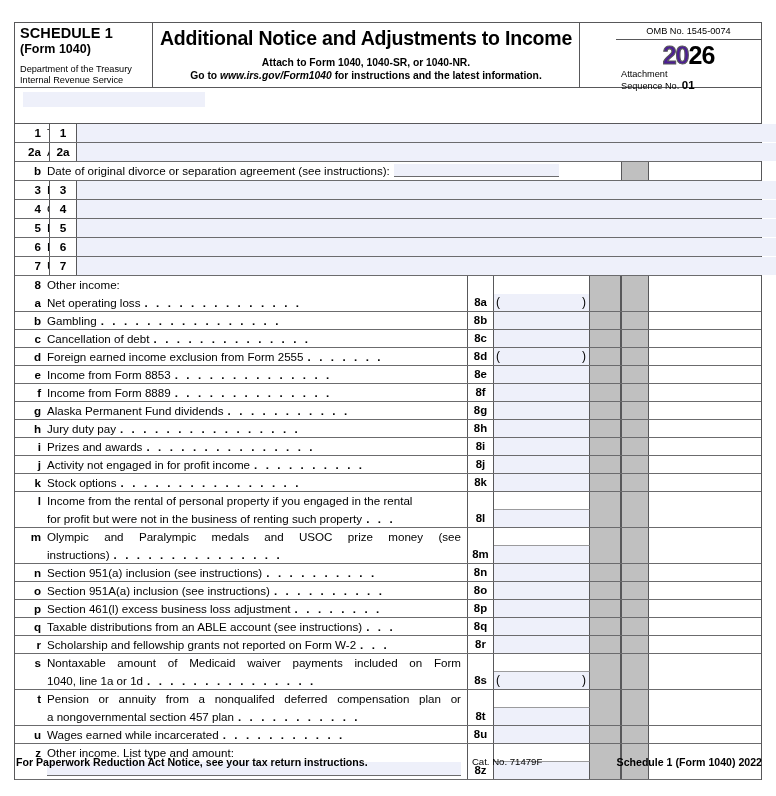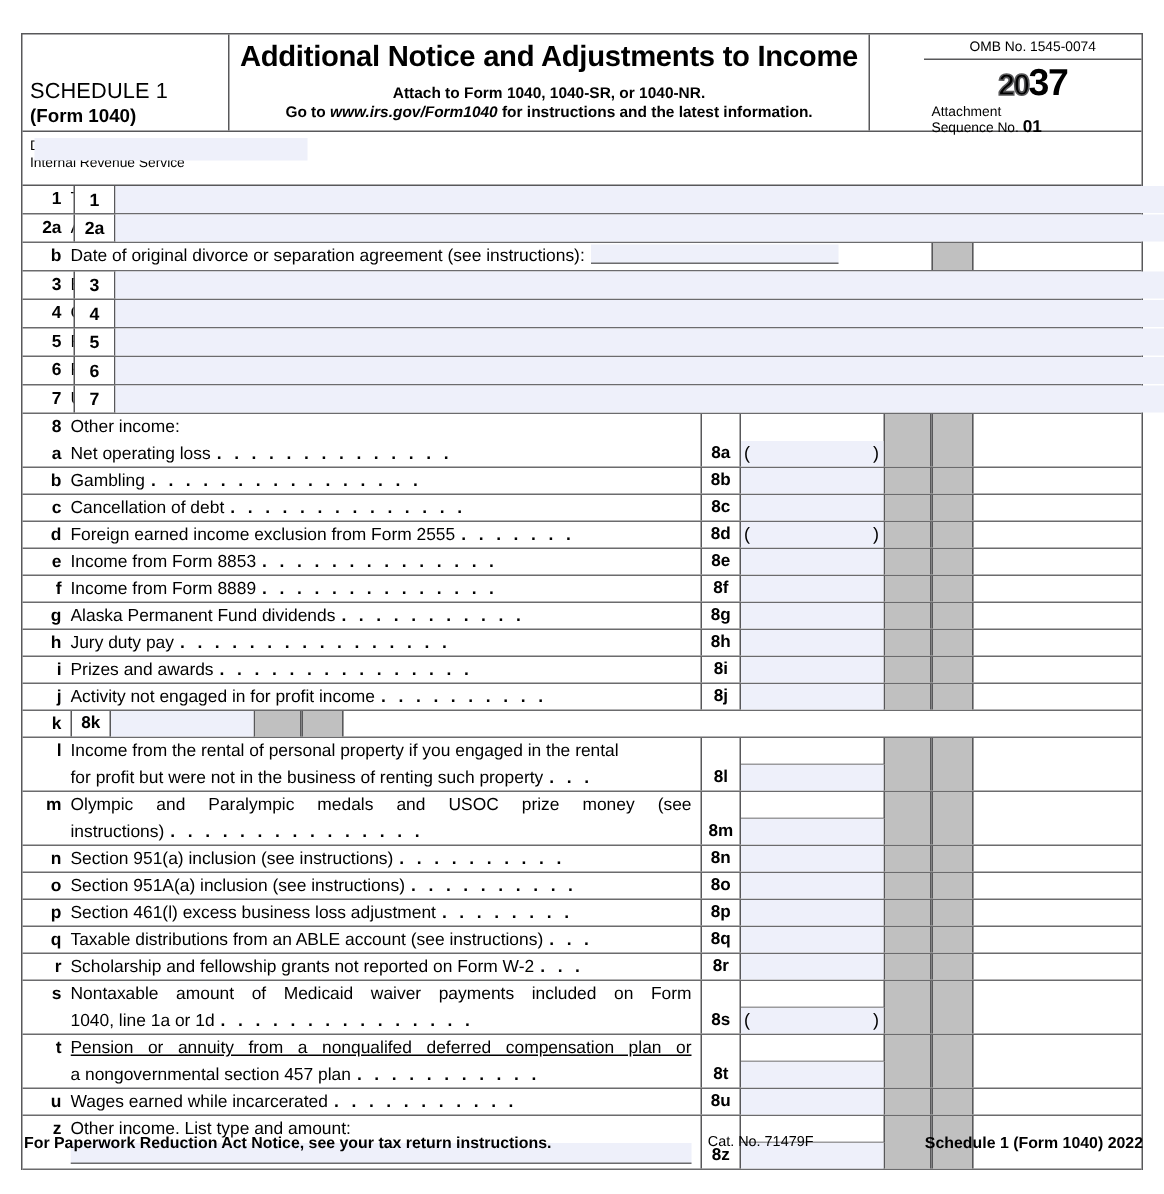--- a/index.html
+++ b/index.html
@@ -36,23 +36,22 @@
     display: flex;
     border-bottom: 1.6px solid #58585a;
     height: 65px;
   }
   .hdr-left {
     width: 138px;
     padding: 3px 0 0 5px;
     border-right: 1px solid #58585a;
   }
   .hdr-left .sched {
-    font-size: 14.5px; font-weight: normal; letter-spacing: .1px;
+    font-size: 14.5px; font-weight: bold; letter-spacing: .1px;
     line-height: 15px;
-    margin-top: 28px;
   }
   .hdr-left .form {
     font-size: 12.5px; font-weight: bold;
     line-height: 16px;
   }
   .hdr-left .dept {
     font-size: 9.2px; line-height: 10.5px; margin-top: 7px;
   }
   .hdr-mid {
     flex: 1;
@@ -77,22 +76,22 @@
   }
   .hdr-right .omb {
     font-size: 9.2px; padding: 3px 0 2px;
     border-bottom: 1px solid #58585a;
     line-height: 11px;
   }
   .hdr-right .yearwrap {
     height: 28px; line-height: 28px; padding-top: 1px;
   }
   .year-hollow {
-    font-size: 20px; font-weight: bold;
-    color: #000000;
+    font-size: 25px; font-weight: bold;
+    color: #4c1d95;
     -webkit-text-stroke: 1.1px #58585a;
     letter-spacing: -1px;
   }
   .year-solid {
     font-size: 25px; font-weight: bold; color: #000;
     letter-spacing: -1px;
   }
   .hdr-right .seq {
     font-size: 9.2px; line-height: 10.5px; text-align: left;
     padding-left: 5px; padding-top: 1px;
@@ -235,21 +234,21 @@
       </div>
 
       <div class="hdr-mid">
         <div class="title">Additional Notice and Adjustments to Income</div>
         <div class="attach">Attach to Form 1040, 1040-SR, or 1040-NR.</div>
         <div class="goto"><span>Go to </span><span class="ital bold">www.irs.gov/Form1040</span><span> for instructions and the latest information.</span></div>
       </div>
 
       <div class="hdr-right">
         <div class="omb">OMB No. 1545-0074</div>
-        <div class="yearwrap"><span class="year-hollow">20</span><span class="year-solid">37</span></div>
+        <div class="yearwrap"><span class="year-hollow">20</span><span class="year-solid">26</span></div>
         <div class="seq">
           <span>Attachment</span><br>
           <span>Sequence No.</span>
           <span class="num">01</span>
         </div>
       </div>
     </div>
 
     <div class="namerow">
       <div class="ssn-cell">
@@ -427,20 +426,21 @@
           <div class="c-sublbl">8j</div>
           <div class="c-subamt">
             <div class="amt filled"></div>
           </div>
           <div class="c-graypad"></div>
           <div class="c-mainlbl gray"></div>
           <div class="c-mainamt"></div>
         </div>
         <div class="row rowline" style="height: 18px; line-height: 17px;">
           <div class="c-num">k</div>
+          <div class="c-txt"><span>Stock options</span><span class="leader">. . . . . . . . . . . . . . . .</span></div>
           <div class="c-sublbl">8k</div>
           <div class="c-subamt">
             <div class="amt filled"></div>
           </div>
           <div class="c-graypad"></div>
           <div class="c-mainlbl gray"></div>
           <div class="c-mainamt"></div>
         </div>
         <div class="row" style="height: 18px; line-height: 17px;">
           <div class="c-num">l</div>
@@ -555,21 +555,21 @@
               <span class="lp">(</span>
               <span class="rp">)</span>
             </div>
           </div>
           <div class="c-graypad"></div>
           <div class="c-mainlbl gray"></div>
           <div class="c-mainamt"></div>
         </div>
         <div class="row" style="height: 18px; line-height: 17px;">
           <div class="c-num">t</div>
-          <div class="c-txt" style="text-align:justify;text-align-last:justify;padding-right:6px;text-decoration:underline;"><span>Pension or annuity from a nonqualifed deferred compensation plan or</span></div>
+          <div class="c-txt" style="text-align:justify;text-align-last:justify;padding-right:6px;"><span>Pension or annuity from a nonqualifed deferred compensation plan or</span></div>
           <div class="c-sublbl"></div>
           <div class="c-subamt" style="border-bottom:1px solid #9b9b9d"></div>
           <div class="c-graypad"></div>
           <div class="c-mainlbl gray"></div>
           <div class="c-mainamt"></div>
         </div>
         <div class="row rowline" style="height: 18px; line-height: 17px;">
           <div class="c-num"></div>
           <div class="c-txt"><span>a nongovernmental section 457 plan</span><span class="leader">. . . . . . . . . . .</span></div>
           <div class="c-sublbl">8t</div>

